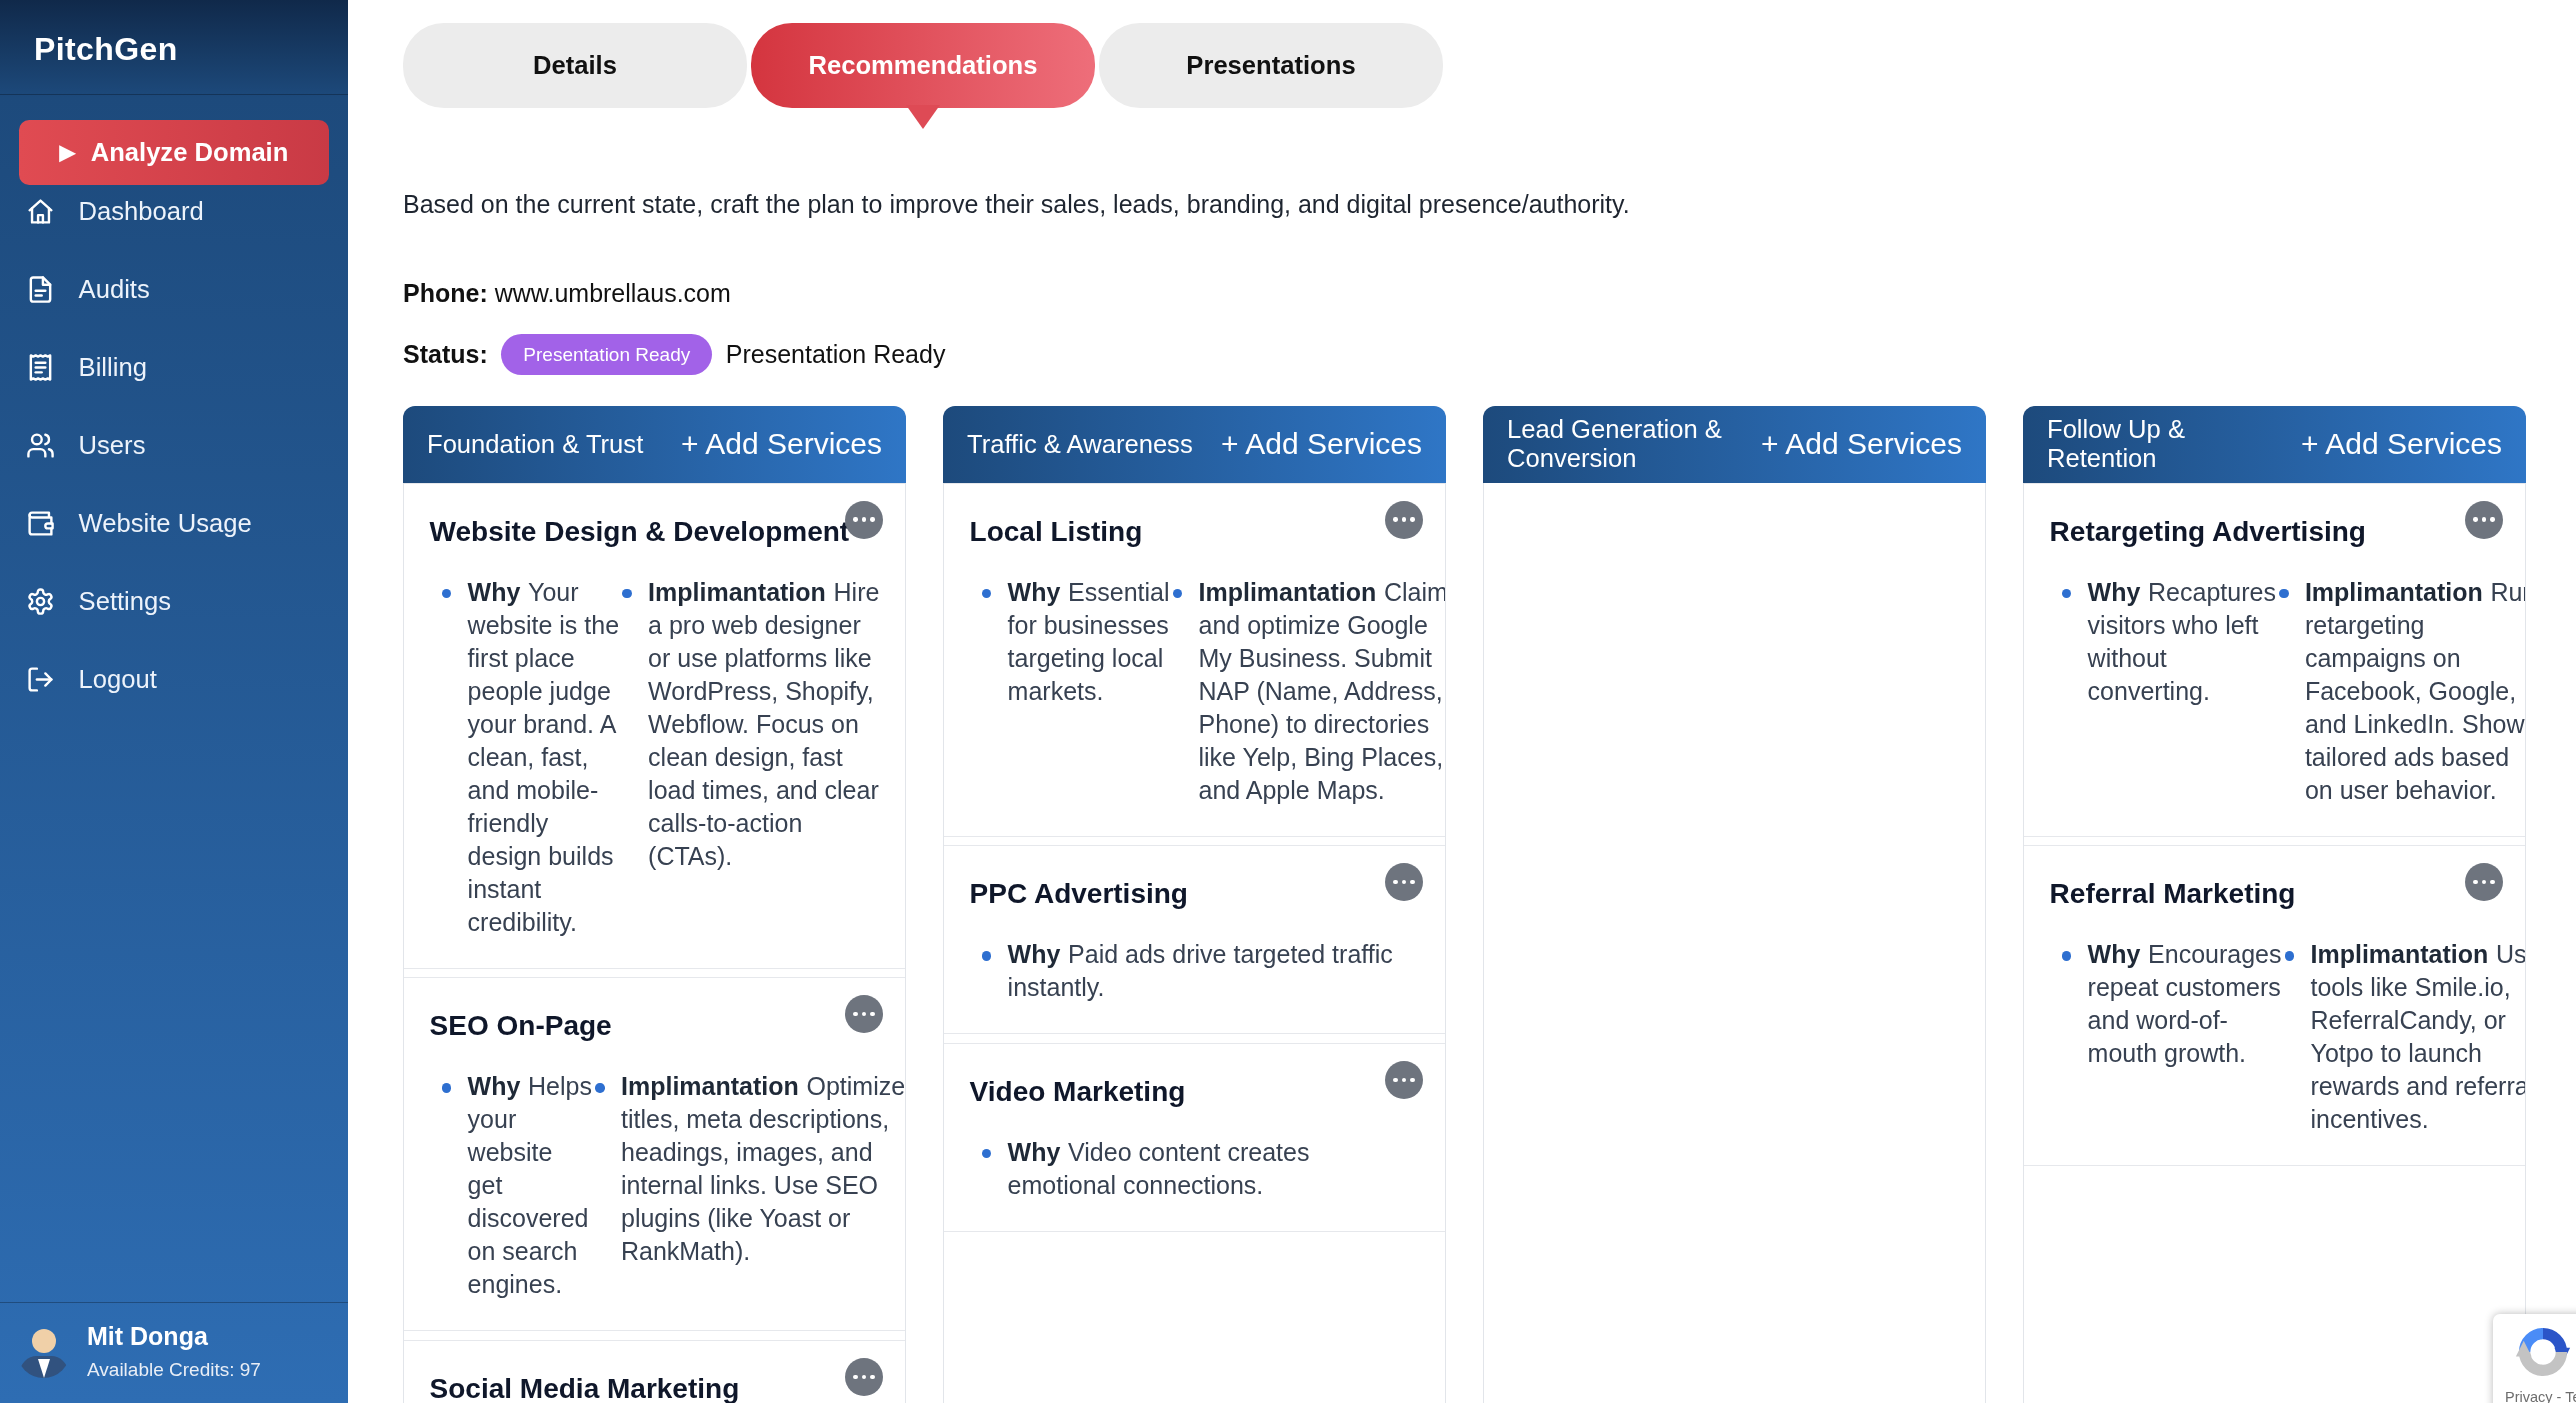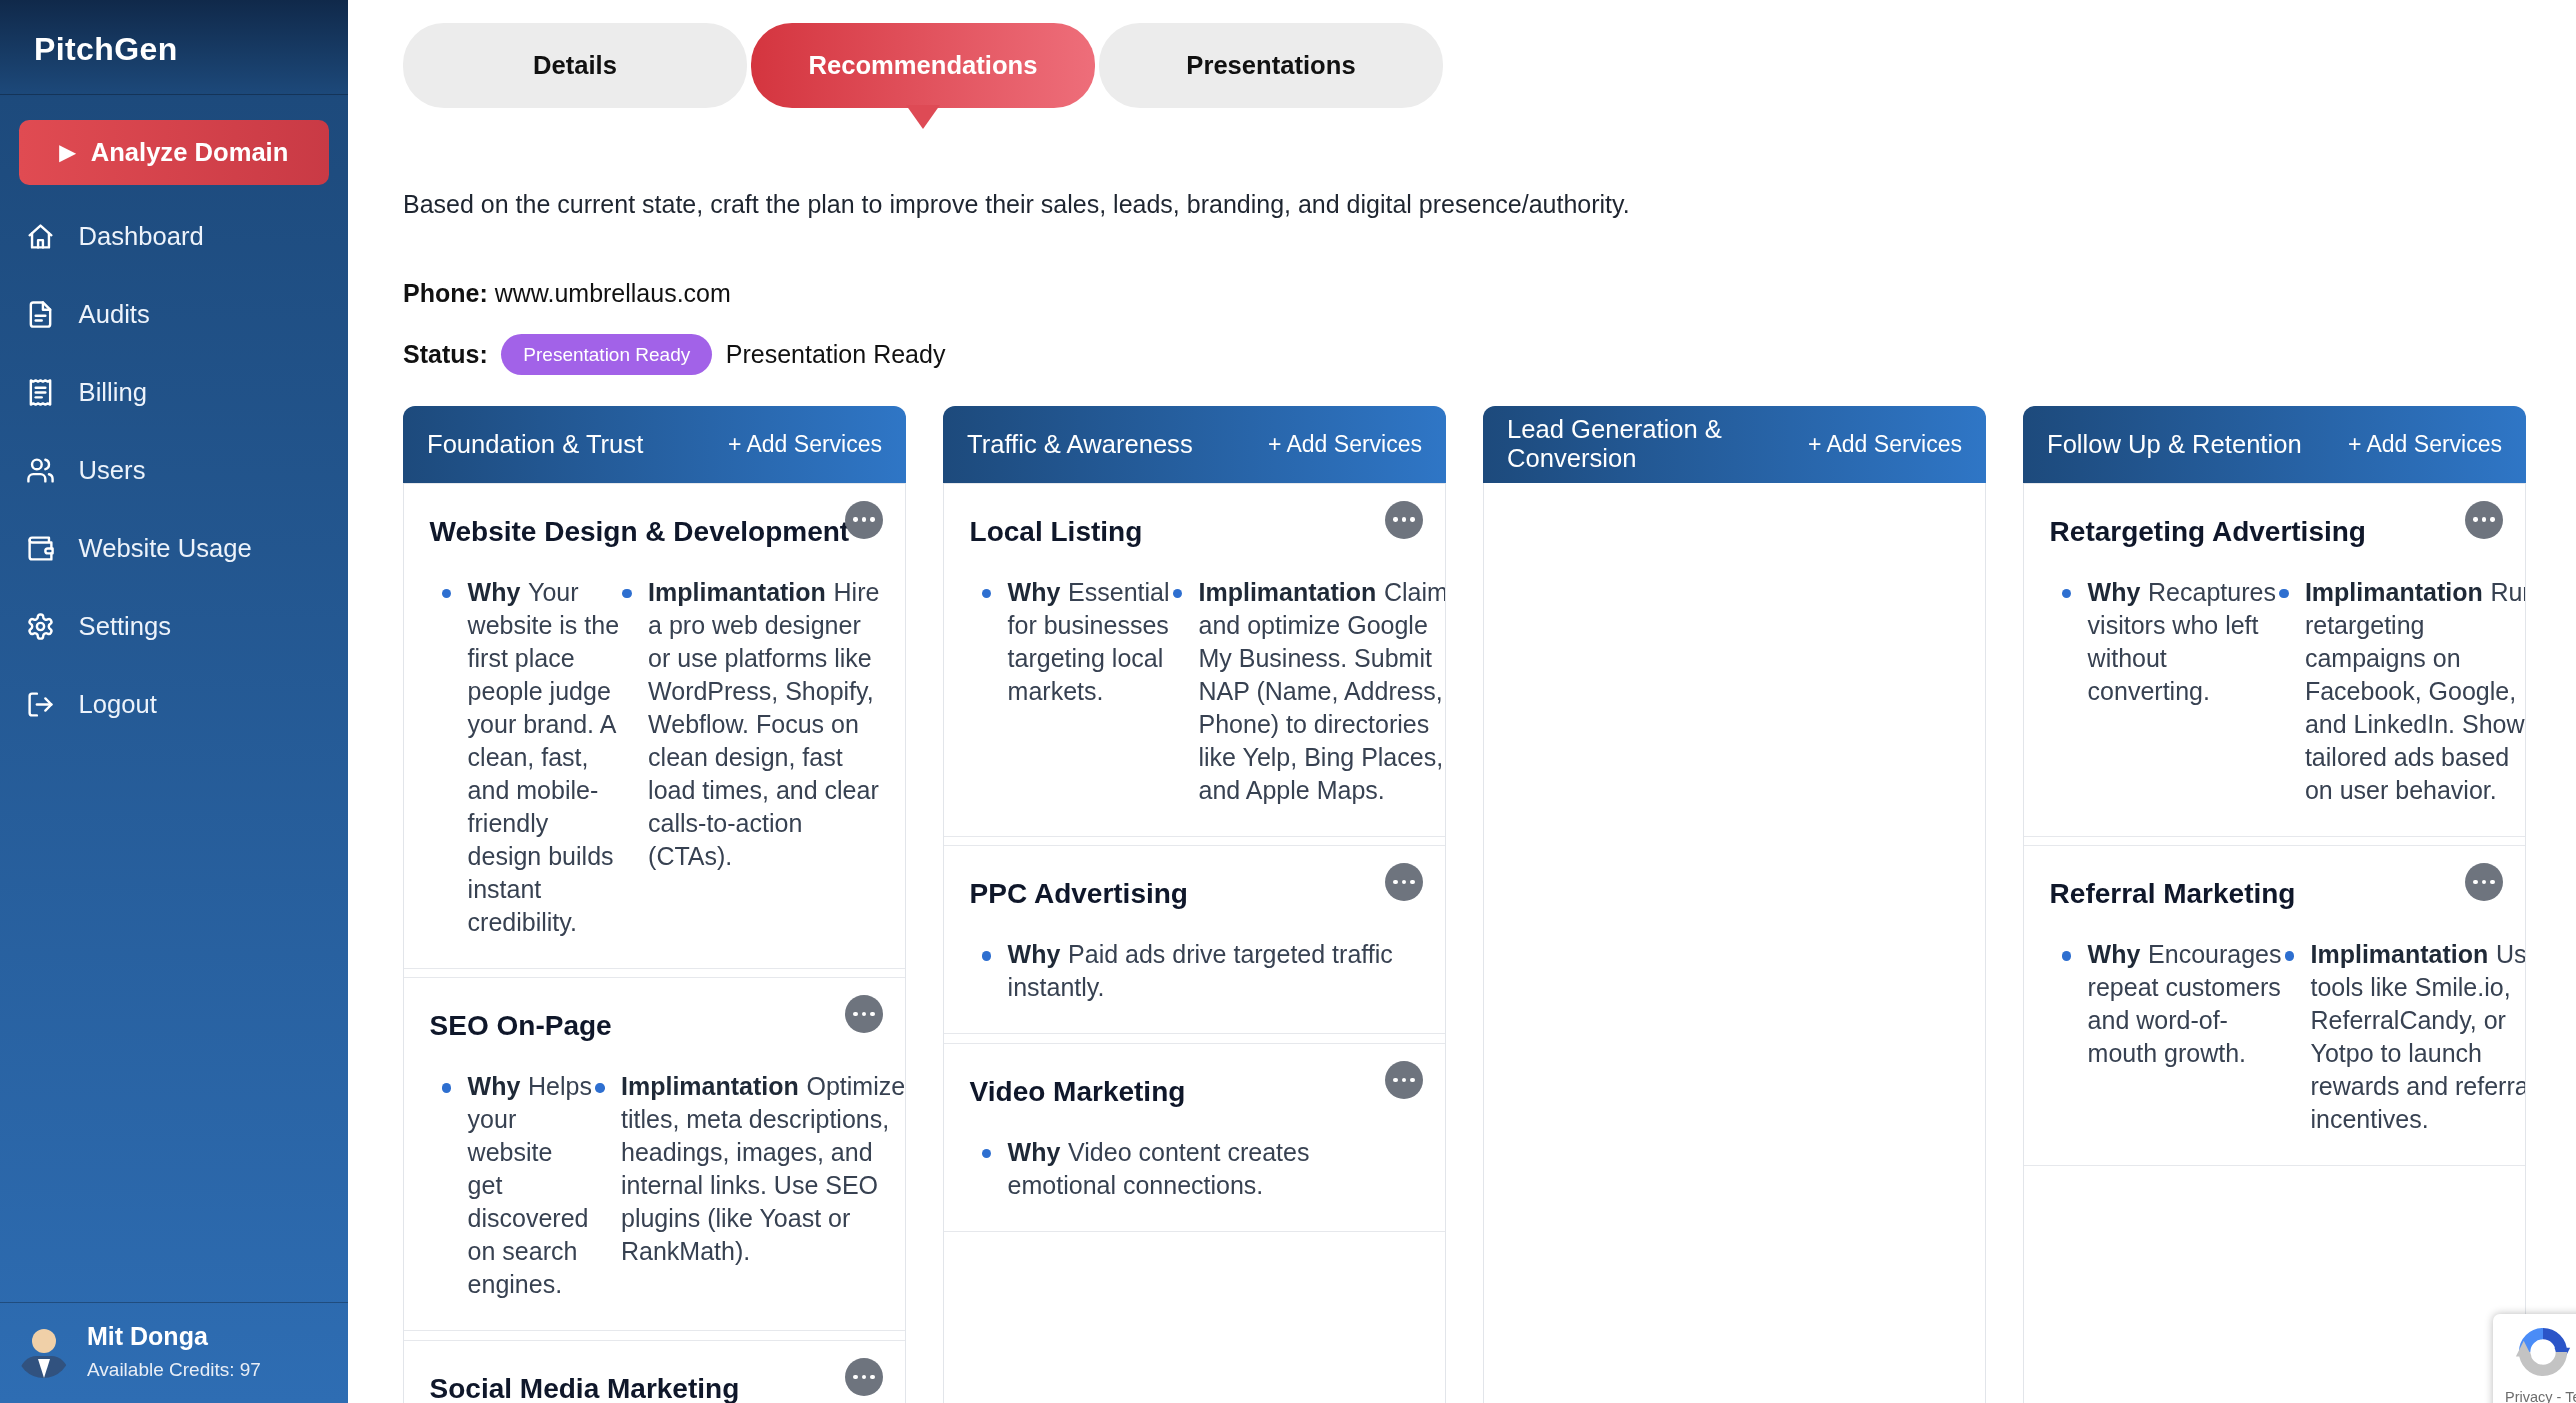--- a/index.html
+++ b/index.html
@@ -11,21 +11,21 @@
   .sidebar{width:348px;min-width:348px;height:100%;
     background:linear-gradient(180deg,#10294a 0%,#1d4a7c 7%,#2e6db3 100%);
     color:#fff;display:flex;flex-direction:column;}
   .brand{font-size:32px;font-weight:bold;padding:31px 34px 25.6px;letter-spacing:0.4px;}
   .sidebar-divider{height:0.9px;background:rgba(0,0,0,.28);}
   .analyze-btn{margin:25.6px 19px 0;height:65px;border:none;border-radius:10.2px;
     background:linear-gradient(90deg,#e04b52,#c93a45);color:#fff;font-size:25.6px;font-weight:bold;
     display:flex;align-items:center;justify-content:center;gap:15.3px;cursor:pointer;font-family:inherit;}
   .play-ic{font-size:20.5px;line-height:1;}
   .nav{margin-top:12px;display:flex;flex-direction:column;}
-  .nav-item{display:flex;align-items:center;gap:24px;padding-left:25.6px;height:78px;
+  .nav-item{display:flex;align-items:flex-start;gap:24px;padding-left:25.6px;height:78px;
     font-size:25.6px;color:#edf3fb;cursor:pointer;}
   .nav-ic{display:flex;align-items:center;}
   .nav-ic svg{width:29px;height:29px;stroke:#fff;fill:none;stroke-width:2;
     stroke-linecap:round;stroke-linejoin:round;}
   .user-box{margin-top:auto;border-top:0.9px solid rgba(0,0,0,.28);
     padding:19px 17px 22px;display:flex;align-items:center;gap:17px;}
   .avatar{width:53px;height:53px;border-radius:50%;position:relative;overflow:hidden;flex:none;}
   .av-head{position:absolute;top:3.4px;left:14.5px;width:24px;height:24px;border-radius:50%;background:#f0d0a8;}
   .av-body{position:absolute;bottom:0;left:2.6px;width:48px;height:22px;background:#31527f;
     border-radius:22px 22px 6.8px 6.8px;}
@@ -50,21 +50,21 @@
   .meta-status{margin-top:25.6px;font-size:25px;display:flex;align-items:center;gap:13.6px;}
   .badge{background:#a262e8;color:#fff;font-size:19px;padding:11px 22px;border-radius:852px;line-height:1;}
 
   
   .columns{display:flex;gap:37px;margin-top:31px;height:1015px;overflow:hidden;}
   .column{width:503px;min-width:503px;display:flex;flex-direction:column;}
   .col-header{height:77px;min-height:77px;background:linear-gradient(90deg,#1d4a7c,#2f76c6);
     border-radius:12px 12px 0 0;display:flex;align-items:center;justify-content:space-between;
     padding:0 24px;color:#fff;}
   .col-title{font-size:25.6px;}
-  .col-add{font-size:23px;cursor:pointer;white-space:nowrap;}
+  .col-add{font-size:30px;cursor:pointer;white-space:nowrap;}
   .col-body{flex:1;background:#fff;border:0.9px solid #e2e5ea;border-top:none;
     display:flex;flex-direction:column;gap:8.5px;overflow:hidden;}
   .card{position:relative;background:#fff;border-top:0.9px solid #e6e8ec;border-bottom:0.9px solid #e6e8ec;
     padding:22px 25.6px 29px;}
   .card-title{font-size:28px;font-weight:bold;color:#0f172a;margin-top:10.2px;}
   .card ul{list-style:none;margin:13.6px 0 0;padding:0 0 0 38px;display:flex;flex-direction:row;gap:29px;}
   .card li{position:relative;font-size:25px;line-height:33px;color:#374151;}
   .card li::before{content:"";position:absolute;left:-25.6px;top:12.8px;width:9.4px;height:9.4px;
     border-radius:50%;background:#2e6fd0;}
   .lead{font-weight:bold;color:#1f2937;padding-right:7.7px;}

